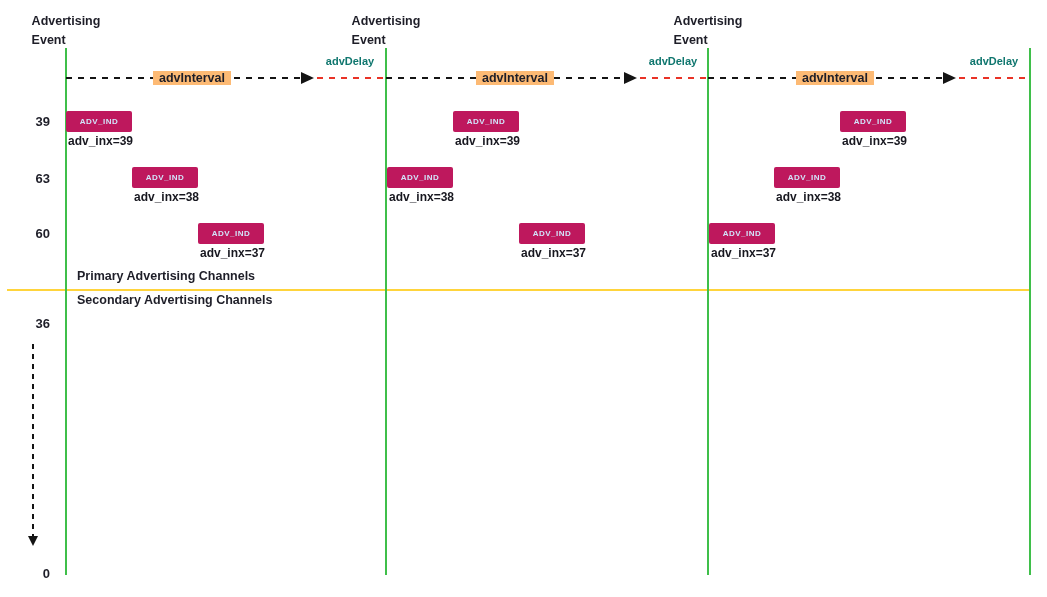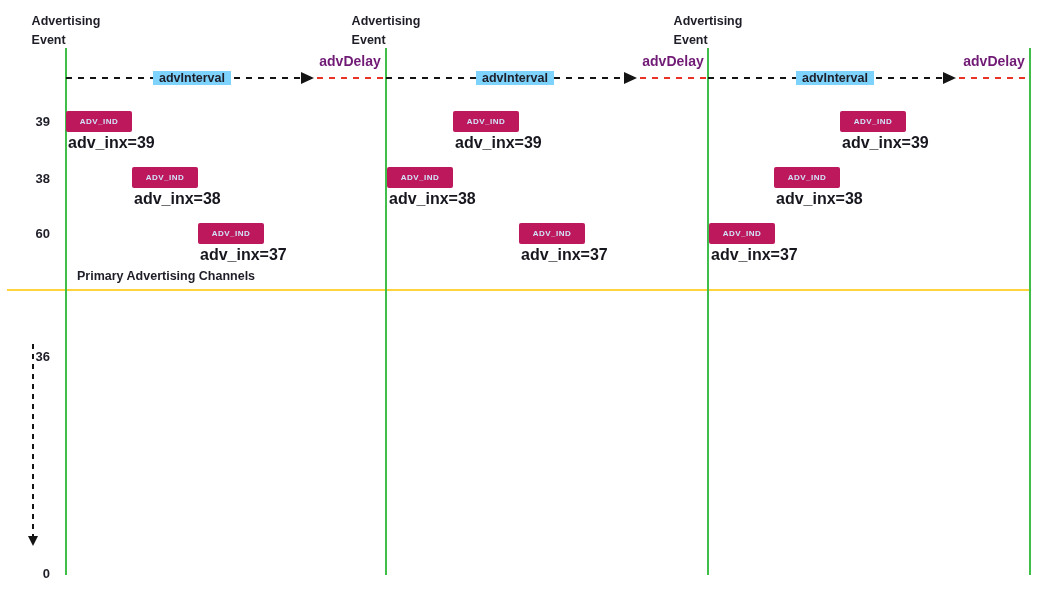--- a/index.html
+++ b/index.html
@@ -19,36 +19,36 @@
   }
   .dash-h{position:absolute;height:2px;top:77px;}
   .dash-black{background-image:repeating-linear-gradient(to right,#141414 0,#141414 6px,transparent 6px,transparent 12px);}
   .dash-red{background-image:repeating-linear-gradient(to right,#e93327 0,#e93327 6px,transparent 6px,transparent 12px);}
   .arrow-right{
     position:absolute;top:72px;width:0;height:0;
     border-left:13px solid #141414;border-top:6px solid transparent;border-bottom:6px solid transparent;
   }
   .interval-label{
     position:absolute;top:78px;transform:translate(-50%,-50%);
-    background:#7dd3fc;padding:0 6px;
+    background:#fdba74;padding:0 6px;
     font-size:12.5px;font-weight:bold;color:#1e1e28;white-space:nowrap;
   }
   .delay-label{
     position:absolute;top:61px;transform:translate(-50%,-50%);
-    font-size:14px;font-weight:bold;color:#701a75;white-space:nowrap;
+    font-size:11px;font-weight:bold;color:#0f766e;white-space:nowrap;
   }
   .adv-box{
     position:absolute;width:66px;height:21px;border-radius:2px;
     background:#be185d;display:flex;align-items:center;justify-content:center;
   }
   .adv-box span{
     font-size:8px;font-weight:bold;letter-spacing:.5px;color:#d2e4fa;
   }
   .adv-caption{
-    position:absolute;font-size:16px;font-weight:bold;color:#17171f;white-space:nowrap;
+    position:absolute;font-size:12px;font-weight:bold;color:#17171f;white-space:nowrap;
   }
   .chan-label{
     position:absolute;left:20px;width:30px;text-align:right;
     font-size:13px;font-weight:bold;color:#1e1e28;
   }
   .sep-line{position:absolute;left:7px;top:289px;width:1023px;height:2px;background:#ffd43b;}
   .sep-label{position:absolute;left:77px;font-size:12.5px;font-weight:bold;color:#1e1e28;white-space:nowrap;}
   #primary-label{top:269px;}
   #secondary-label{top:293px;}
   .dash-v{
@@ -60,20 +60,21 @@
     border-top:10px solid #141414;border-left:5px solid transparent;border-right:5px solid transparent;
   }
 </style>
 </head>
 <body>
 
 <div id="stage">
 
   <div class="sep-label" id="primary-label">Primary Advertising Channels</div>
   <div class="sep-line"></div>
+  <div class="sep-label" id="secondary-label">Secondary Advertising Channels</div>
 
   <div class="dash-v"></div>
   <div class="arrow-down"></div>
 <div class="event-line" style="left: 65px; top: 48px; height: 527px;"></div>
     <div class="event-label" style="left: 66px;">Advertising
 Event</div>
     <div class="event-line" style="left: 385px; top: 48px; height: 527px;"></div>
     <div class="event-label" style="left: 386px;">Advertising
 Event</div>
     <div class="event-line" style="left: 707px; top: 48px; height: 527px;"></div>
@@ -125,17 +126,17 @@
     <div class="adv-caption" style="left: 711px; top: 246px;">adv_inx=37</div>
     <div class="adv-box" style="left: 774px; top: 167px;">
       <span>ADV_IND</span>
     </div>
     <div class="adv-caption" style="left: 776px; top: 190px;">adv_inx=38</div>
     <div class="adv-box" style="left: 840px; top: 111px;">
       <span>ADV_IND</span>
     </div>
     <div class="adv-caption" style="left: 842px; top: 134px;">adv_inx=39</div>
     <div class="chan-label" style="top: 114px;">39</div>
-    <div class="chan-label" style="top: 171px;">38</div>
+    <div class="chan-label" style="top: 171px;">63</div>
     <div class="chan-label" style="top: 226px;">60</div>
-    <div class="chan-label" style="top: 316px; margin-top: 33px;">36</div>
+    <div class="chan-label" style="top: 316px;">36</div>
     <div class="chan-label" style="top: 566px;">0</div>
   </div>
 
 </body></html>

